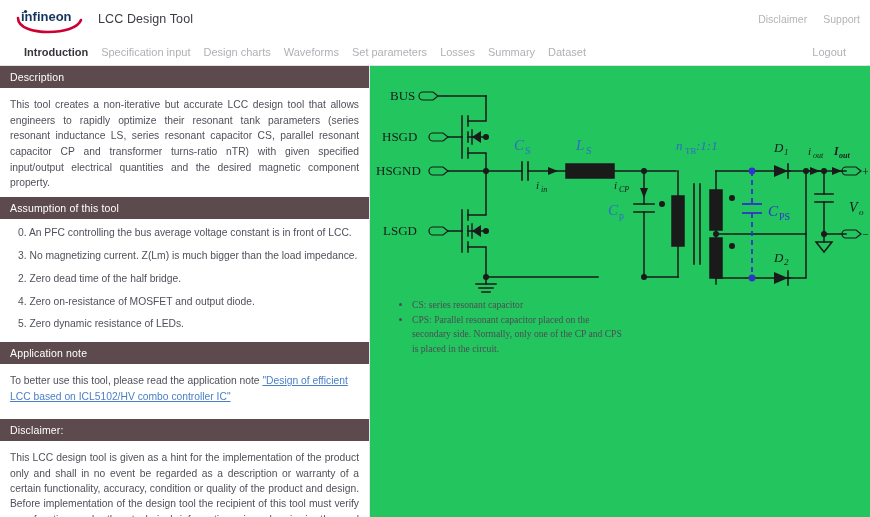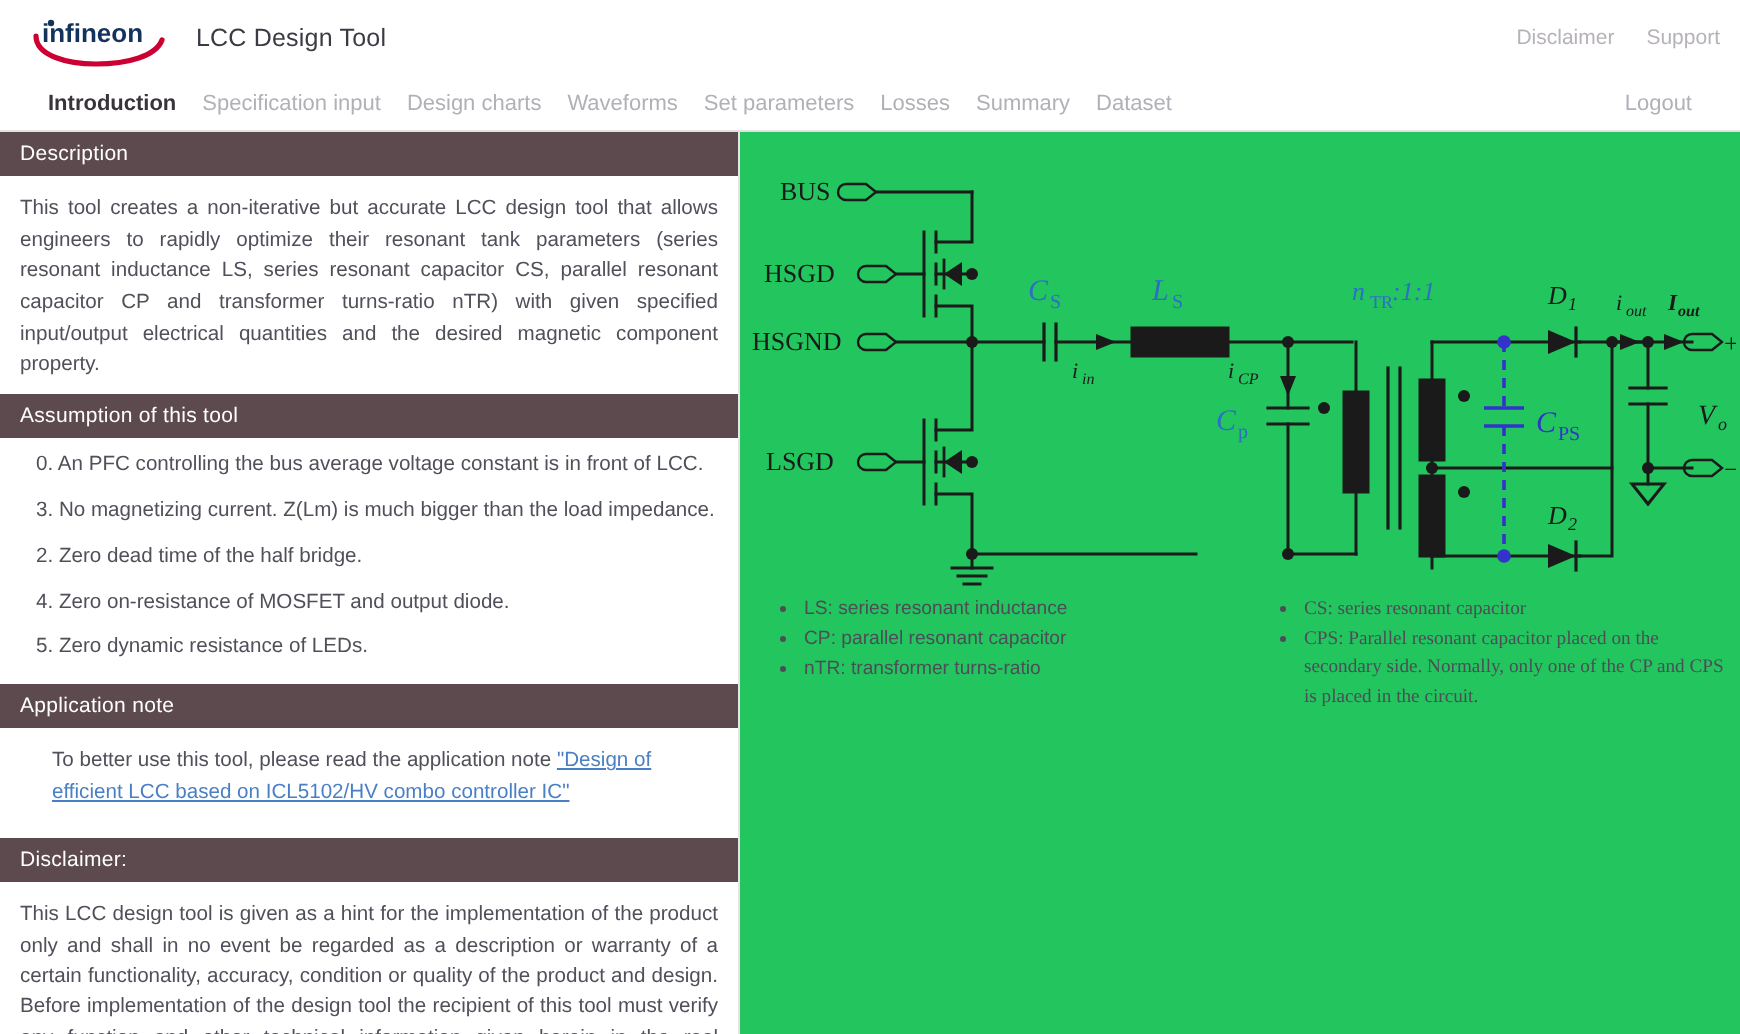--- a/index.html
+++ b/index.html
@@ -110,21 +110,20 @@
   }
   .assume-item {
     margin: 0 0 9px 0;
     line-height: 1.35;
   }
   .appnote-body {
     padding: 9px 10px 9px 10px;
     font-size: 10.3px;
     line-height: 1.5;
     color: #50505a;
-    margin-left: 16px;
   }
   .applink {
     color: #4a7fc6;
     text-decoration: underline;
     cursor: pointer;
   }
   .disc-body {
     padding: 9px 10px 6px 10px;
     font-size: 10.3px;
     line-height: 1.5;
@@ -377,27 +376,20 @@
         <text x="463" y="86" font-size="8" font-style="italic" font-weight="bold">out</text>
 
         <text x="486" y="104" font-size="13">+</text>
         <text x="486" y="167" font-size="13">−</text>
         <text x="473" y="140" font-size="14" font-style="italic">V</text>
         <text x="483" y="143" font-size="9" font-style="italic">o</text>
       </g>
     </svg>
 
     <div class="legend">
-      <div class="legend-col">
-        <ul>
-          <li>LS: series resonant inductance</li>
-          <li>CP: parallel resonant capacitor</li>
-          <li>nTR: transformer turns-ratio</li>
-        </ul>
-      </div>
       <div class="legend-col second">
         <ul>
           <li>CS: series resonant capacitor</li>
           <li>CPS: Parallel resonant capacitor placed on the secondary side. Normally, only one of the CP and CPS is placed in the circuit.</li>
         </ul>
       </div>
     </div>
   </div>
 </div>
 

